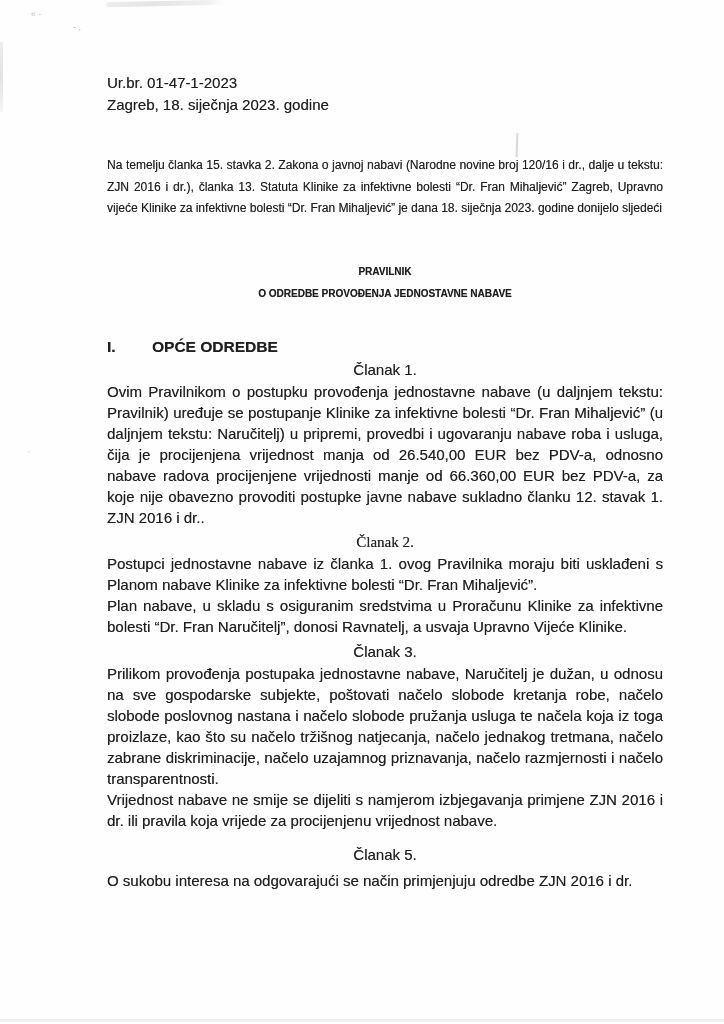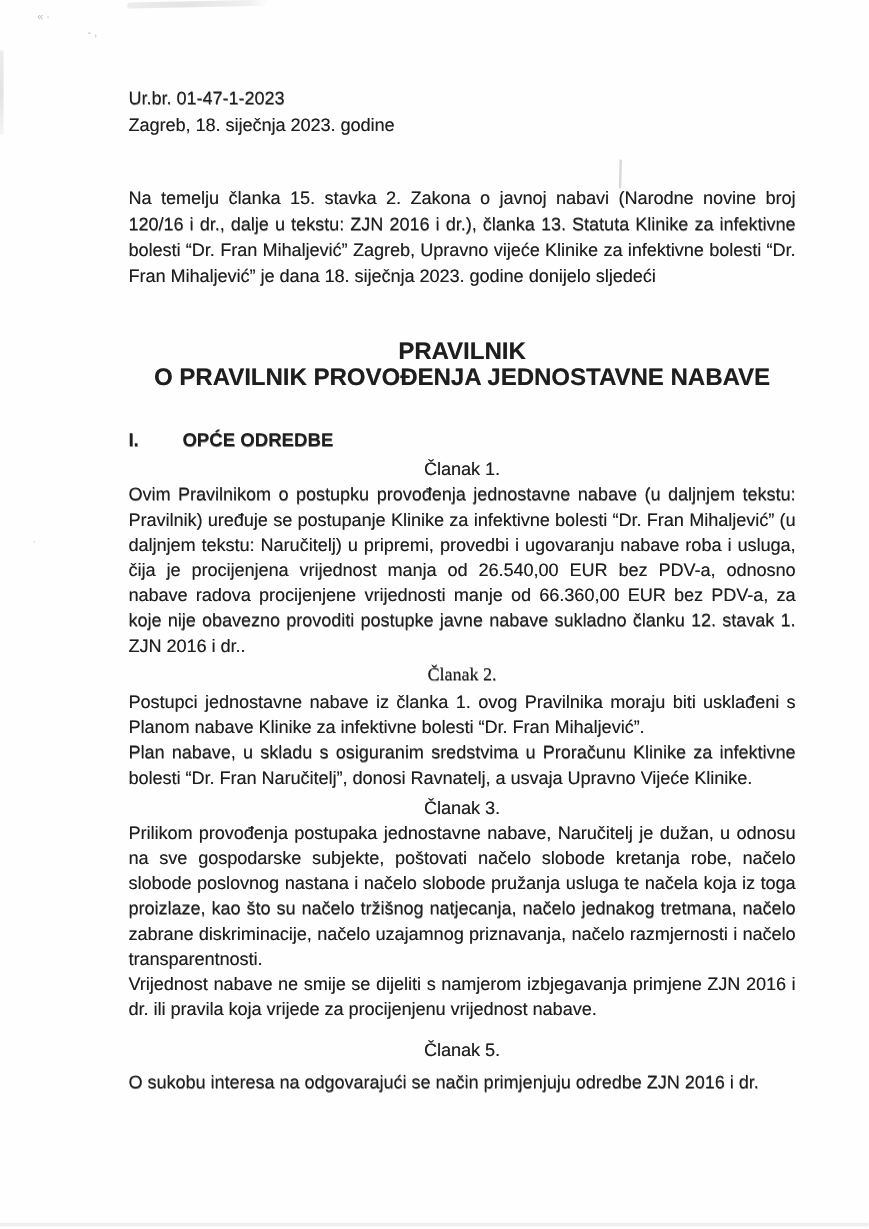--- a/index.html
+++ b/index.html
@@ -26,29 +26,29 @@
     text-shadow: 0.2px 0.2px 0.35px rgba(25,25,25,0.55);
     margin-left: 12px;
   }
   .meta {
     margin-top: 72px;
     font-size: 15px;
     line-height: 21.5px;
   }
   .preamble {
     margin-top: 40px;
-    font-size: 15px;
+    font-size: 12px;
     line-height: 21.5px;
     text-align: justify;
   }
   .doc-title {
     margin-top: 41px;
     text-align: center;
     font-weight: bold;
-    font-size: 20px;
+    font-size: 10px;
     line-height: 22px;
   }
   .section-heading {
     margin-top: 31px;
     display: flex;
     font-weight: bold;
     font-size: 15.5px;
     line-height: 21.5px;
   }
   .section-heading .numeral {
@@ -139,21 +139,21 @@
 
     <div class="meta">
       <div>Ur.br. 01-47-1-2023</div>
       <div>Zagreb, 18. siječnja 2023. godine</div>
     </div>
 
     <p class="preamble">Na temelju članka 15. stavka 2. Zakona o javnoj nabavi (Narodne novine broj 120/16 i dr., dalje u tekstu: ZJN 2016 i dr.), članka 13. Statuta Klinike za infektivne bolesti “Dr. Fran Mihaljević” Zagreb, Upravno vijeće Klinike za infektivne bolesti “Dr. Fran Mihaljević” je dana 18. siječnja 2023. godine donijelo sljedeći</p>
 
     <div class="doc-title">
       <div>PRAVILNIK</div>
-      <div>O PRAVILNIK PROVOĐENJA JEDNOSTAVNE NABAVE</div>
+      <div>O ODREDBE PROVOĐENJA JEDNOSTAVNE NABAVE</div>
     </div>
 
     <div class="section-heading">
       <span class="numeral">I.</span>
       <span>OPĆE ODREDBE</span>
     </div>
 
     <div class="article">
       <div class="article-heading m-a1">Članak 1.</div>
       <div class="article-body">

